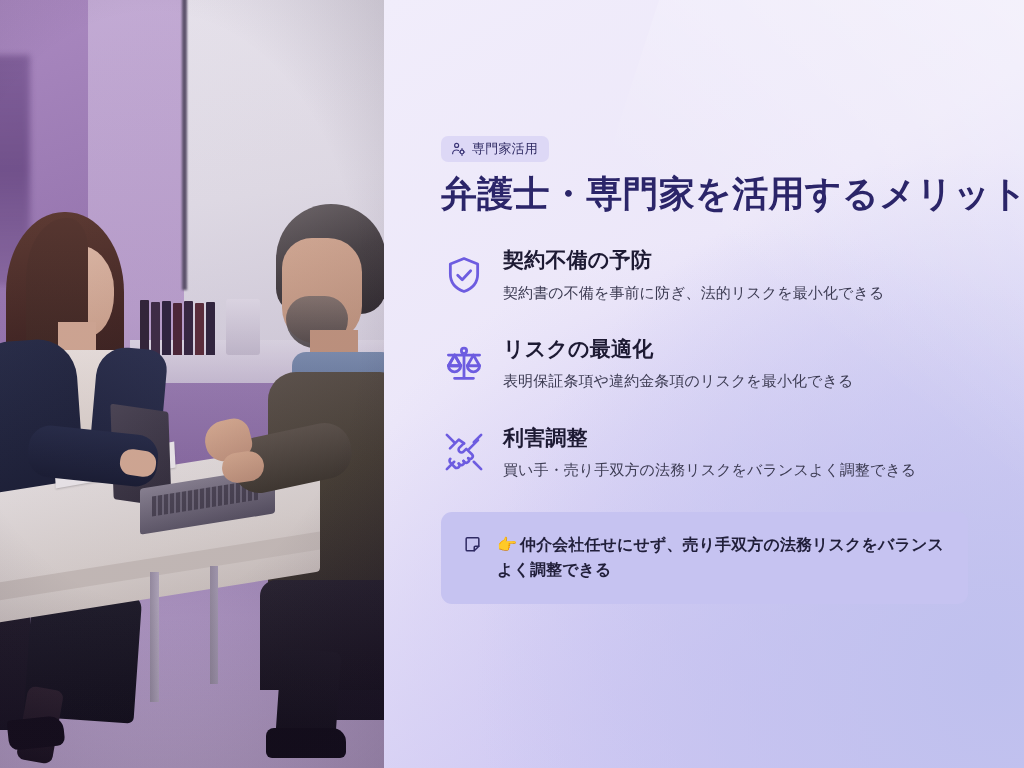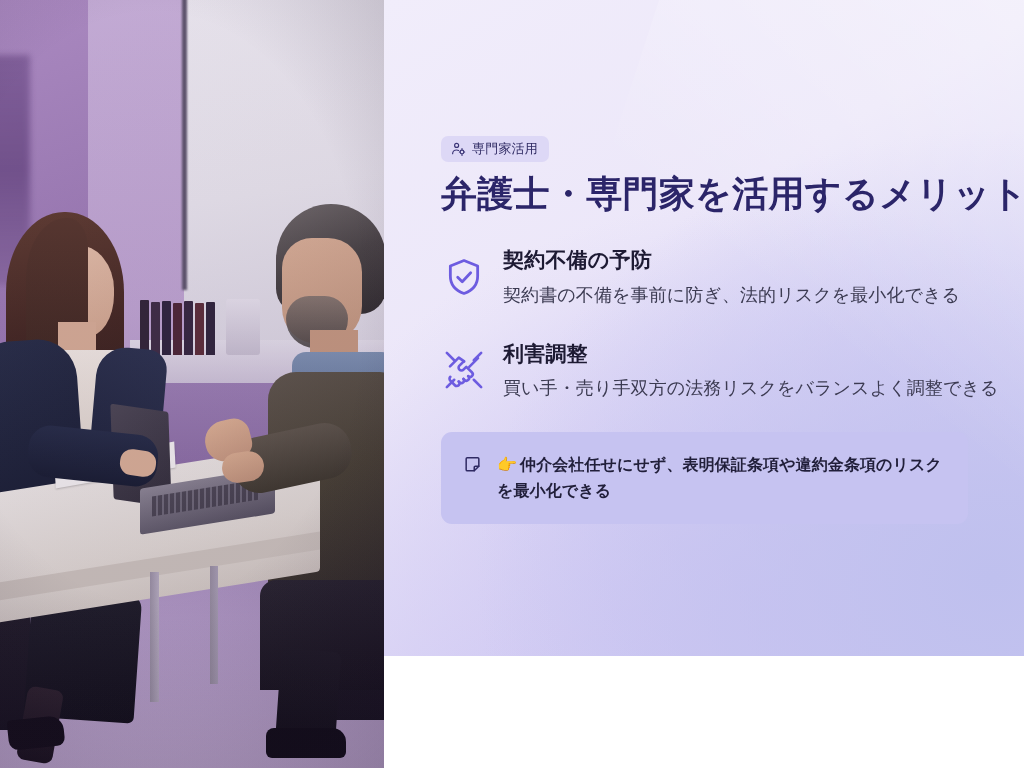--- a/index.html
+++ b/index.html
@@ -310,21 +310,21 @@
   .photo-tint {
     position: absolute; inset: 0;
     background: linear-gradient(160deg, rgba(120,85,160,.10), rgba(60,35,90,.12));
     pointer-events: none;
   }
 
   
   .content-pane {
     position: relative;
     width: 640px;
-    height: 656px;
+    height: 768px;
     flex: 0 0 640px;
     background:
       radial-gradient(130% 110% at 95% 88%, #bfc0ee 0%, rgba(191,192,238,0) 62%),
       radial-gradient(120% 100% at 60% 95%, #cdc6f2 0%, rgba(205,198,242,0) 65%),
       linear-gradient(150deg, #f1edfb 0%, #ece7f9 38%, #d9d3f5 72%, #c6c5ef 100%);
     overflow: hidden;
   }
   .sheen {
     position: absolute;
     left: 230px; top: -130px; width: 520px; height: 620px;
@@ -390,21 +390,21 @@
   .feature-body { flex: 1 1 auto; min-width: 0; padding-top: 3px; }
   .feature-title {
     font-size: 21px;
     font-weight: bold;
     color: #1d1a33;
     line-height: 1.25;
     letter-spacing: .2px;
   }
   .feature-desc {
     margin-top: 8px;
-    font-size: 18px;
+    font-size: 15px;
     color: #3c3b52;
     line-height: 1.5;
     letter-spacing: .1px;
     white-space: nowrap;
     font-family: Liberation Serif, serif;
   }
 
   
   .callout {
     margin-top: 30px;
@@ -528,20 +528,38 @@
               <path d="M12 2.6 4.2 5.7v5.8c0 4.7 3.2 8.2 7.8 9.9 4.6-1.7 7.8-5.2 7.8-9.9V5.7z"></path>
               <path d="M8.4 12.1l2.6 2.6 4.8-5.1"></path>
             </svg>
           </div>
           <div class="feature-body">
             <div class="feature-title">契約不備の予防</div>
             <div class="feature-desc">契約書の不備を事前に防ぎ、法的リスクを最小化できる</div>
           </div>
         </div>
 
+        <div class="feature">
+          <div class="feature-icon">
+            <svg width="42" height="42" viewBox="0 0 24 24" fill="none" stroke="#6d5ce0" stroke-width="1.6" stroke-linecap="round" stroke-linejoin="round">
+              <circle cx="12" cy="4.4" r="1.5"></circle>
+              <path d="M12 5.9v14.3M6.6 20.2h10.8"></path>
+              <path d="M3.1 6.9h17.8"></path>
+              <path d="M3.1 6.9 6.6 13H-0.4z" transform="translate(3.6 0)"></path>
+              <path d="M6.6 6.9 3.1 13h7z"></path>
+              <path d="M17.4 6.9 13.9 13h7z"></path>
+              <path d="M3.1 13a3.5 3.5 0 0 0 7 0"></path>
+              <path d="M13.9 13a3.5 3.5 0 0 0 7 0"></path>
+            </svg>
+          </div>
+          <div class="feature-body">
+            <div class="feature-title">リスクの最適化</div>
+            <div class="feature-desc">表明保証条項や違約金条項のリスクを最小化できる</div>
+          </div>
+        </div>
 
         <div class="feature">
           <div class="feature-icon">
             <svg width="42" height="42" viewBox="0 0 24 24" fill="none" stroke="#6d5ce0" stroke-width="1.5" stroke-linecap="round" stroke-linejoin="round">
               <path d="M11.9 7.1 9.4 9.5a1.6 1.6 0 0 0 0 2.3 1.6 1.6 0 0 0 2.3 0l1.6-1.6 3.2 3.1a1.5 1.5 0 0 1-2.1 2.2"></path>
               <path d="M14.4 15.5a1.5 1.5 0 0 1-2.1 2.2l-.6-.6"></path>
               <path d="M11.7 17.1a1.5 1.5 0 0 1-2.1 2.1l-.6-.6"></path>
               <path d="M9 18.6a1.5 1.5 0 0 1-2.2 2.1l-2.6-2.6a1.5 1.5 0 0 1 0-2.2"></path>
               <path d="M12.1 7.1 9 4.9l-5 5"></path>
               <path d="M15 10.2 20 5.2"></path>
@@ -558,20 +576,20 @@
 
       
       <div class="callout">
         <span class="callout-icon">
           <svg width="19" height="19" viewBox="0 0 24 24" fill="none" stroke="#2f2a63" stroke-width="1.9" stroke-linecap="round" stroke-linejoin="round">
             <path d="M4 4.8A1.4 1.4 0 0 1 5.4 3.4h13.2A1.4 1.4 0 0 1 20 4.8v9.4L14.2 20H5.4A1.4 1.4 0 0 1 4 18.6z"></path>
             <path d="M20 14.2h-4.4a1.4 1.4 0 0 0-1.4 1.4V20"></path>
           </svg>
         </span>
         <div class="callout-text">
-          <span class="callout-emoji">👉</span><span>仲介会社任せにせず、表明保証条項や違約金条項のリスクを最小化できる</span>
+          <span class="callout-emoji">👉</span><span>仲介会社任せにせず、売り手双方の法務リスクをバランスよく調整できる</span>
         </div>
       </div>
 
     </div>
   </div>
 
 </div>
 
 </body></html>

